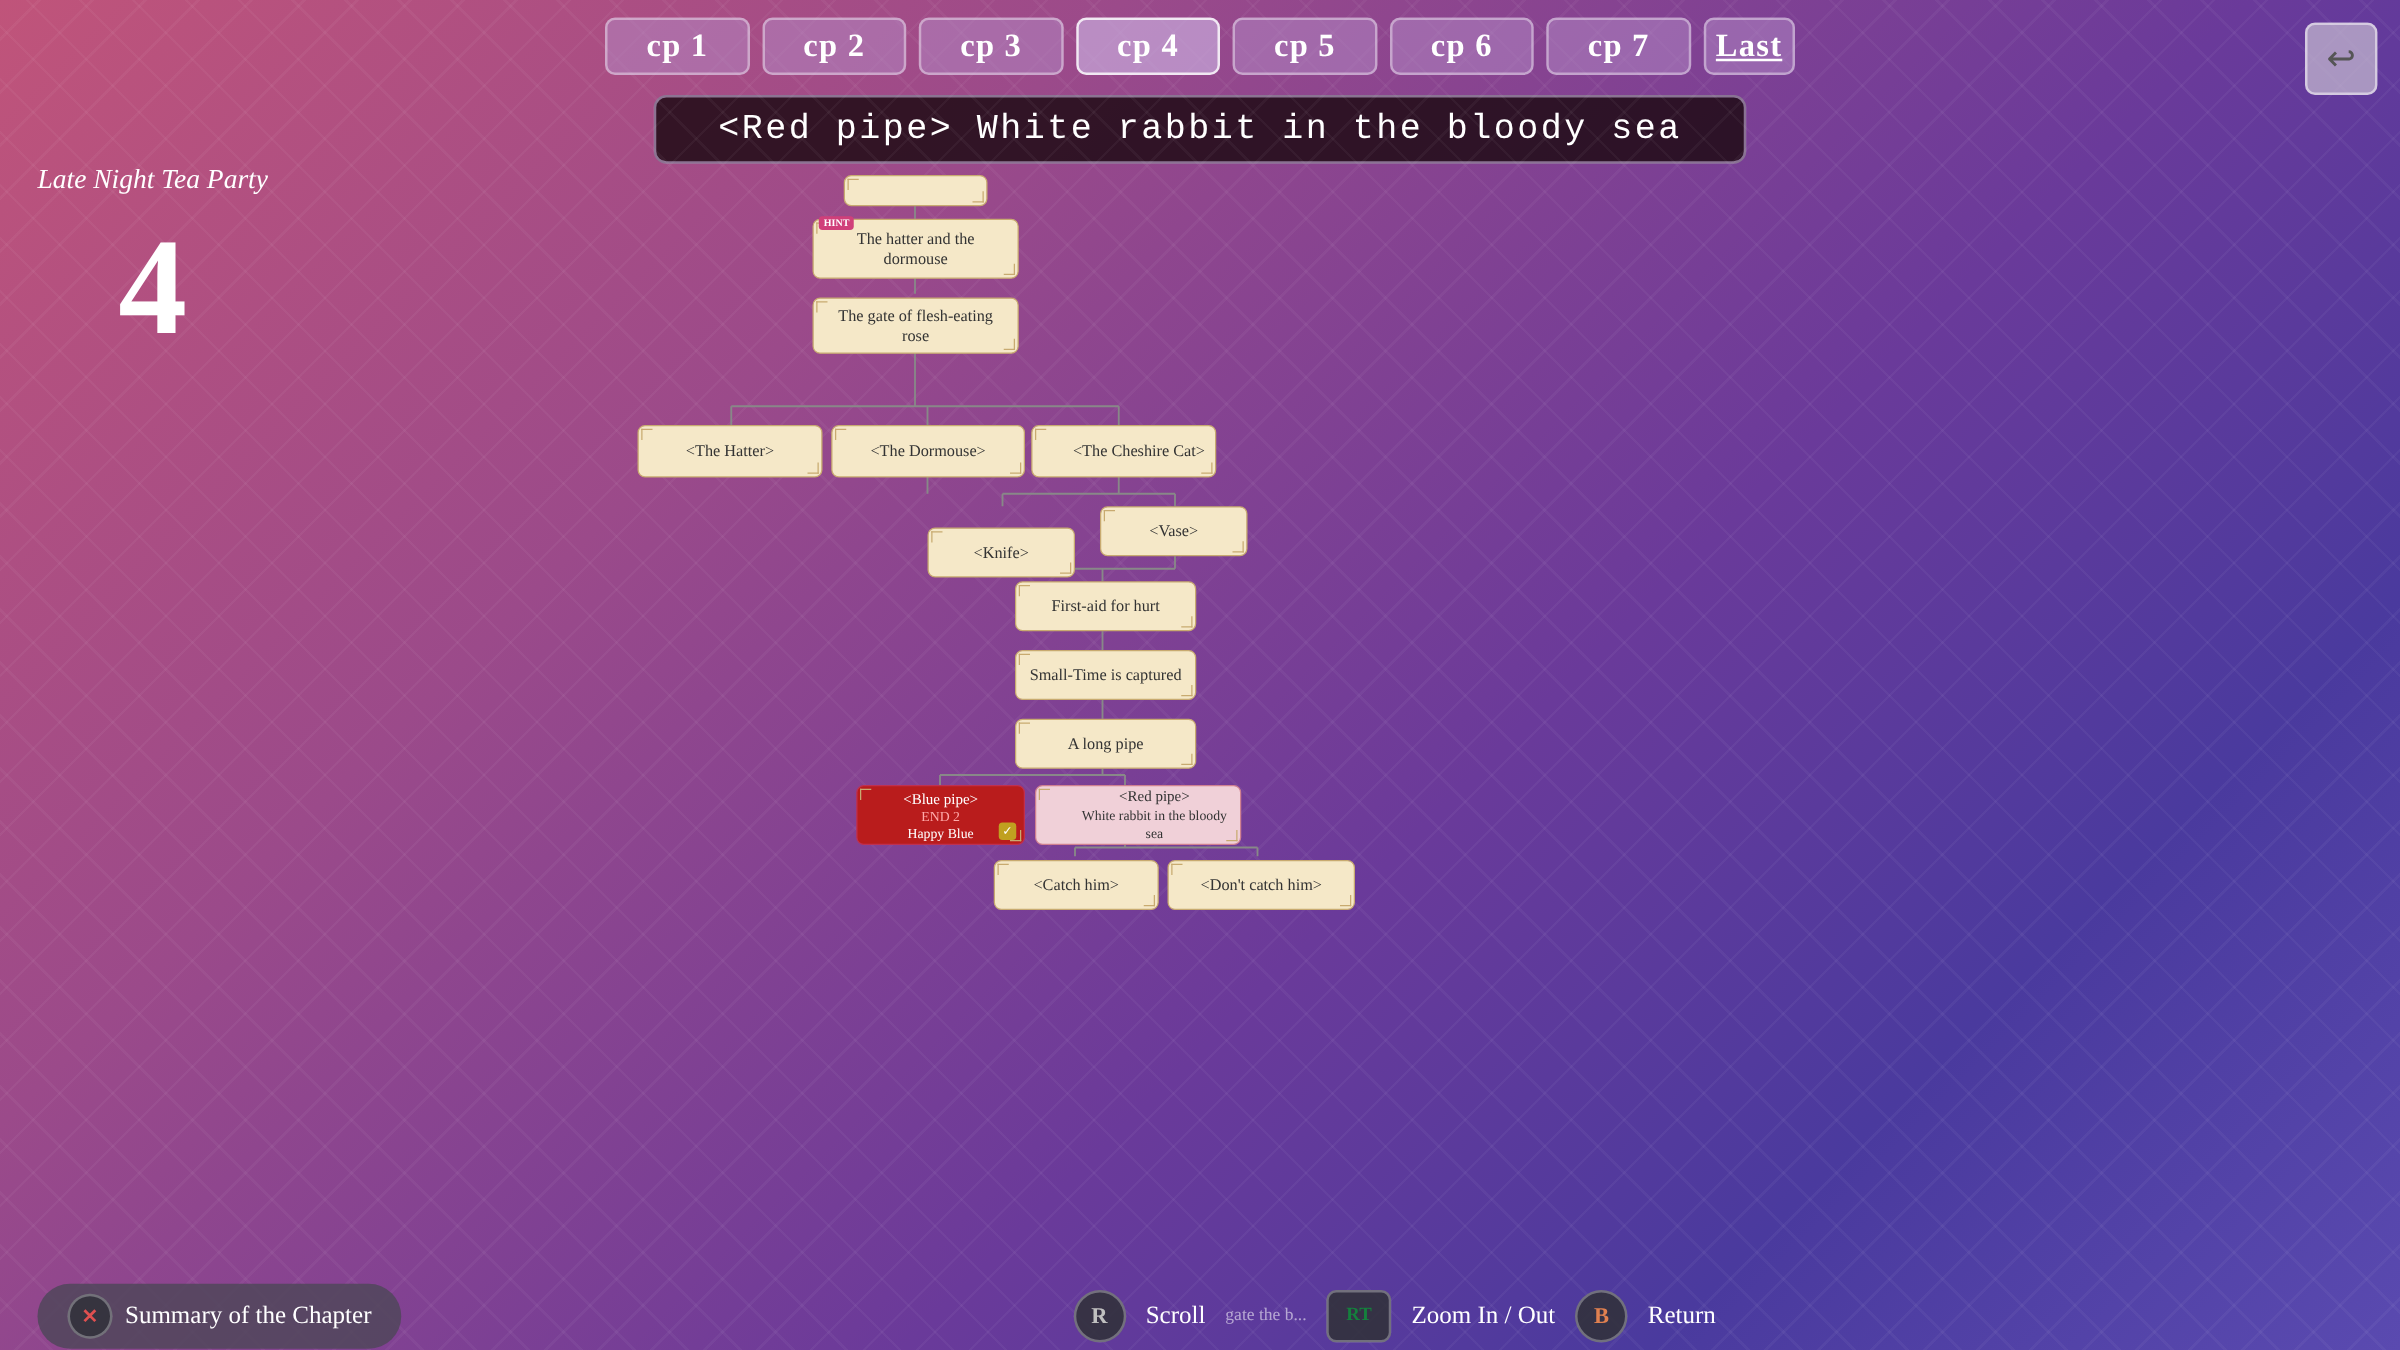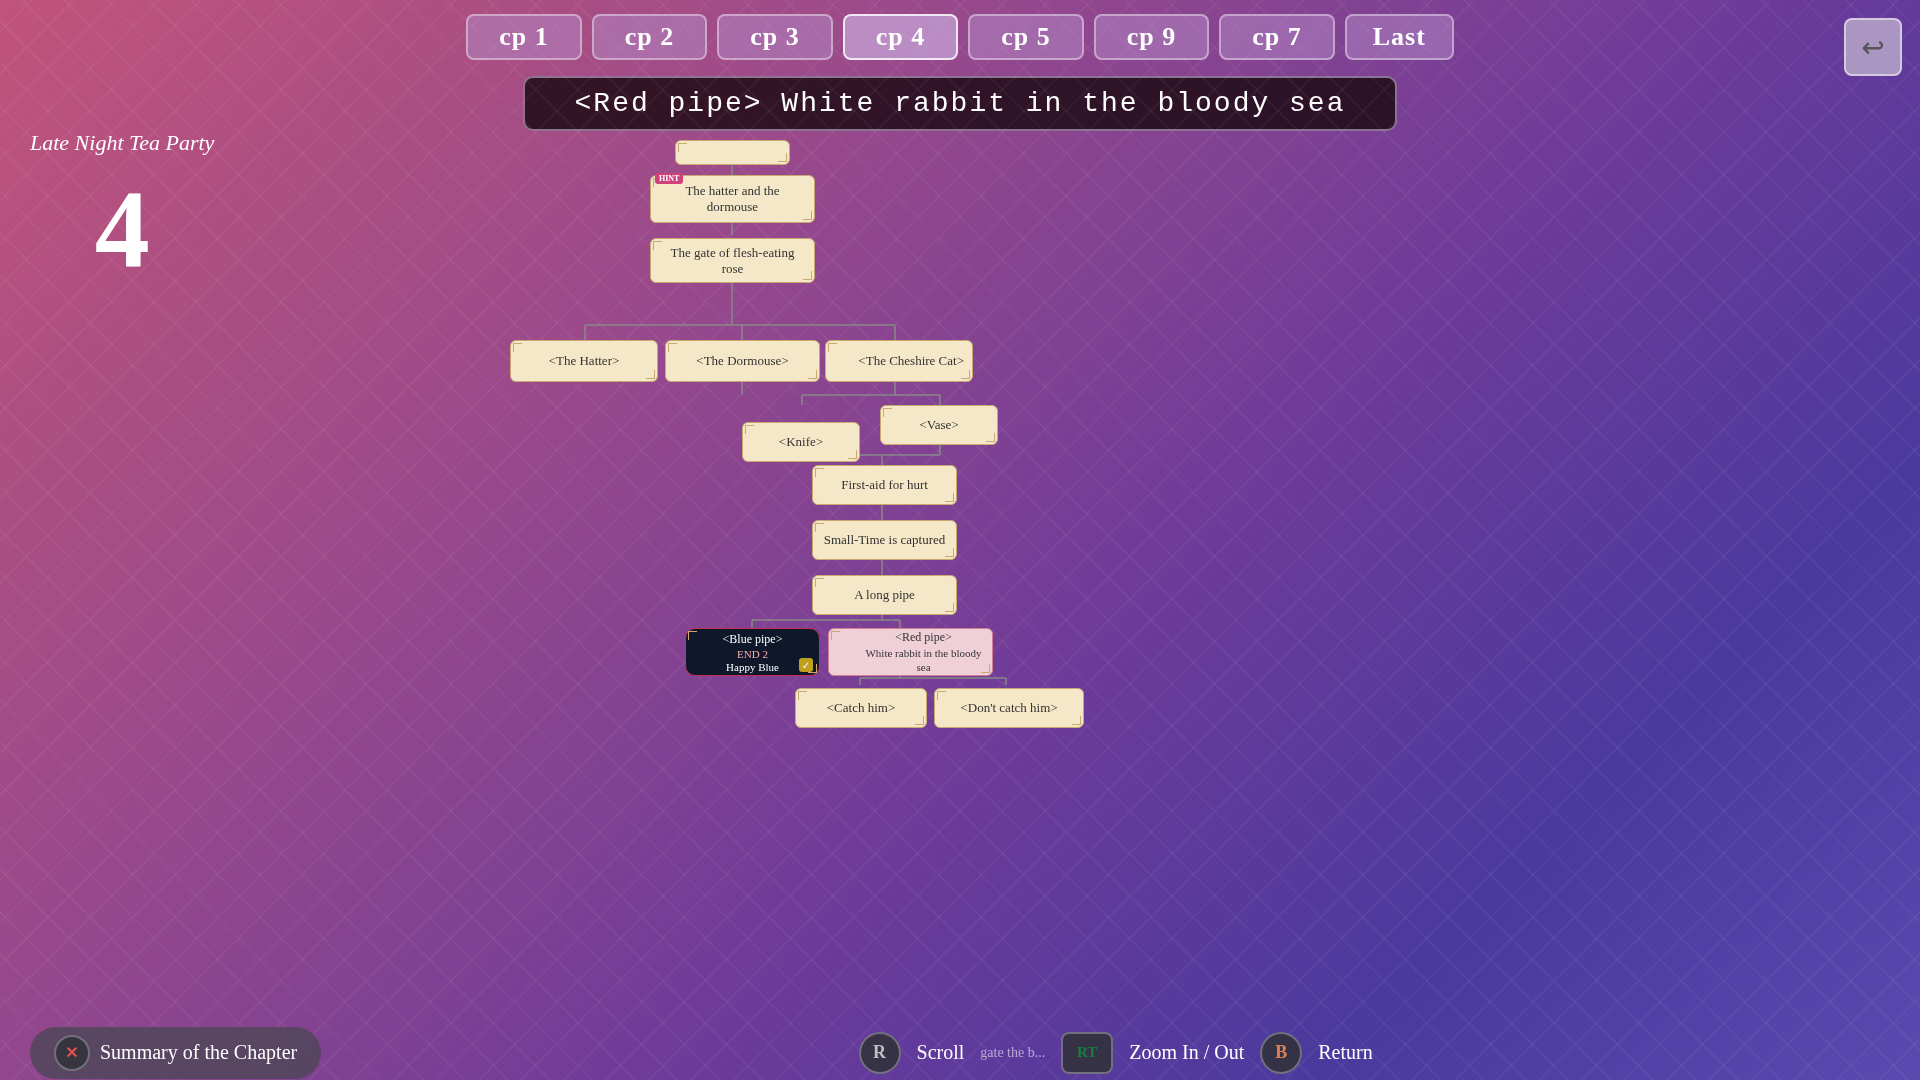--- a/index.html
+++ b/index.html
@@ -57,21 +57,22 @@
       cursor: pointer;
       letter-spacing: 1px;
     }
 
     .nav-tab.active {
       background: rgba(200, 170, 220, 0.7);
       border: 2px solid rgba(255,255,255,0.8);
     }
 
     .nav-tab-last {
-      padding: 6px 26px;
+      padding: 6px 8px;
+      text-decoration: underline;
     }
 
     
     .title-bar {
       display: flex;
       justify-content: center;
       margin: 6px auto 0;
       width: 1000px;
     }
 
@@ -184,24 +185,23 @@
       border-top: none;
     }
 
     .node.highlighted {
       background: #f0c8d0;
       border-color: #d08080;
       padding-left: 34px;
     }
 
     .node-red {
-      background: #0f172a;
+      background: #b91c1c;
       border-color: #c03050;
       color: white;
-      border-radius: 10px;
     }
 
     
     .bottom-controls {
       position: absolute;
       bottom: 0;
       left: 0;
       right: 0;
       height: 55px;
       display: flex;
@@ -302,21 +302,21 @@
   </style>
 </head>
 <body>
 
 <div class="top-nav">
   <div class="nav-tab">cp 1</div>
   <div class="nav-tab">cp 2</div>
   <div class="nav-tab">cp 3</div>
   <div class="nav-tab active">cp 4</div>
   <div class="nav-tab">cp 5</div>
-  <div class="nav-tab">cp 9</div>
+  <div class="nav-tab">cp 6</div>
   <div class="nav-tab">cp 7</div>
   <div class="nav-tab nav-tab-last">Last</div>
 </div>
 
 <div class="title-bar">
   <div class="title-bar-inner">&lt;Red pipe&gt;   White rabbit in the bloody sea</div>
 </div>
 
 <div class="back-button">
   <span>↩</span>

